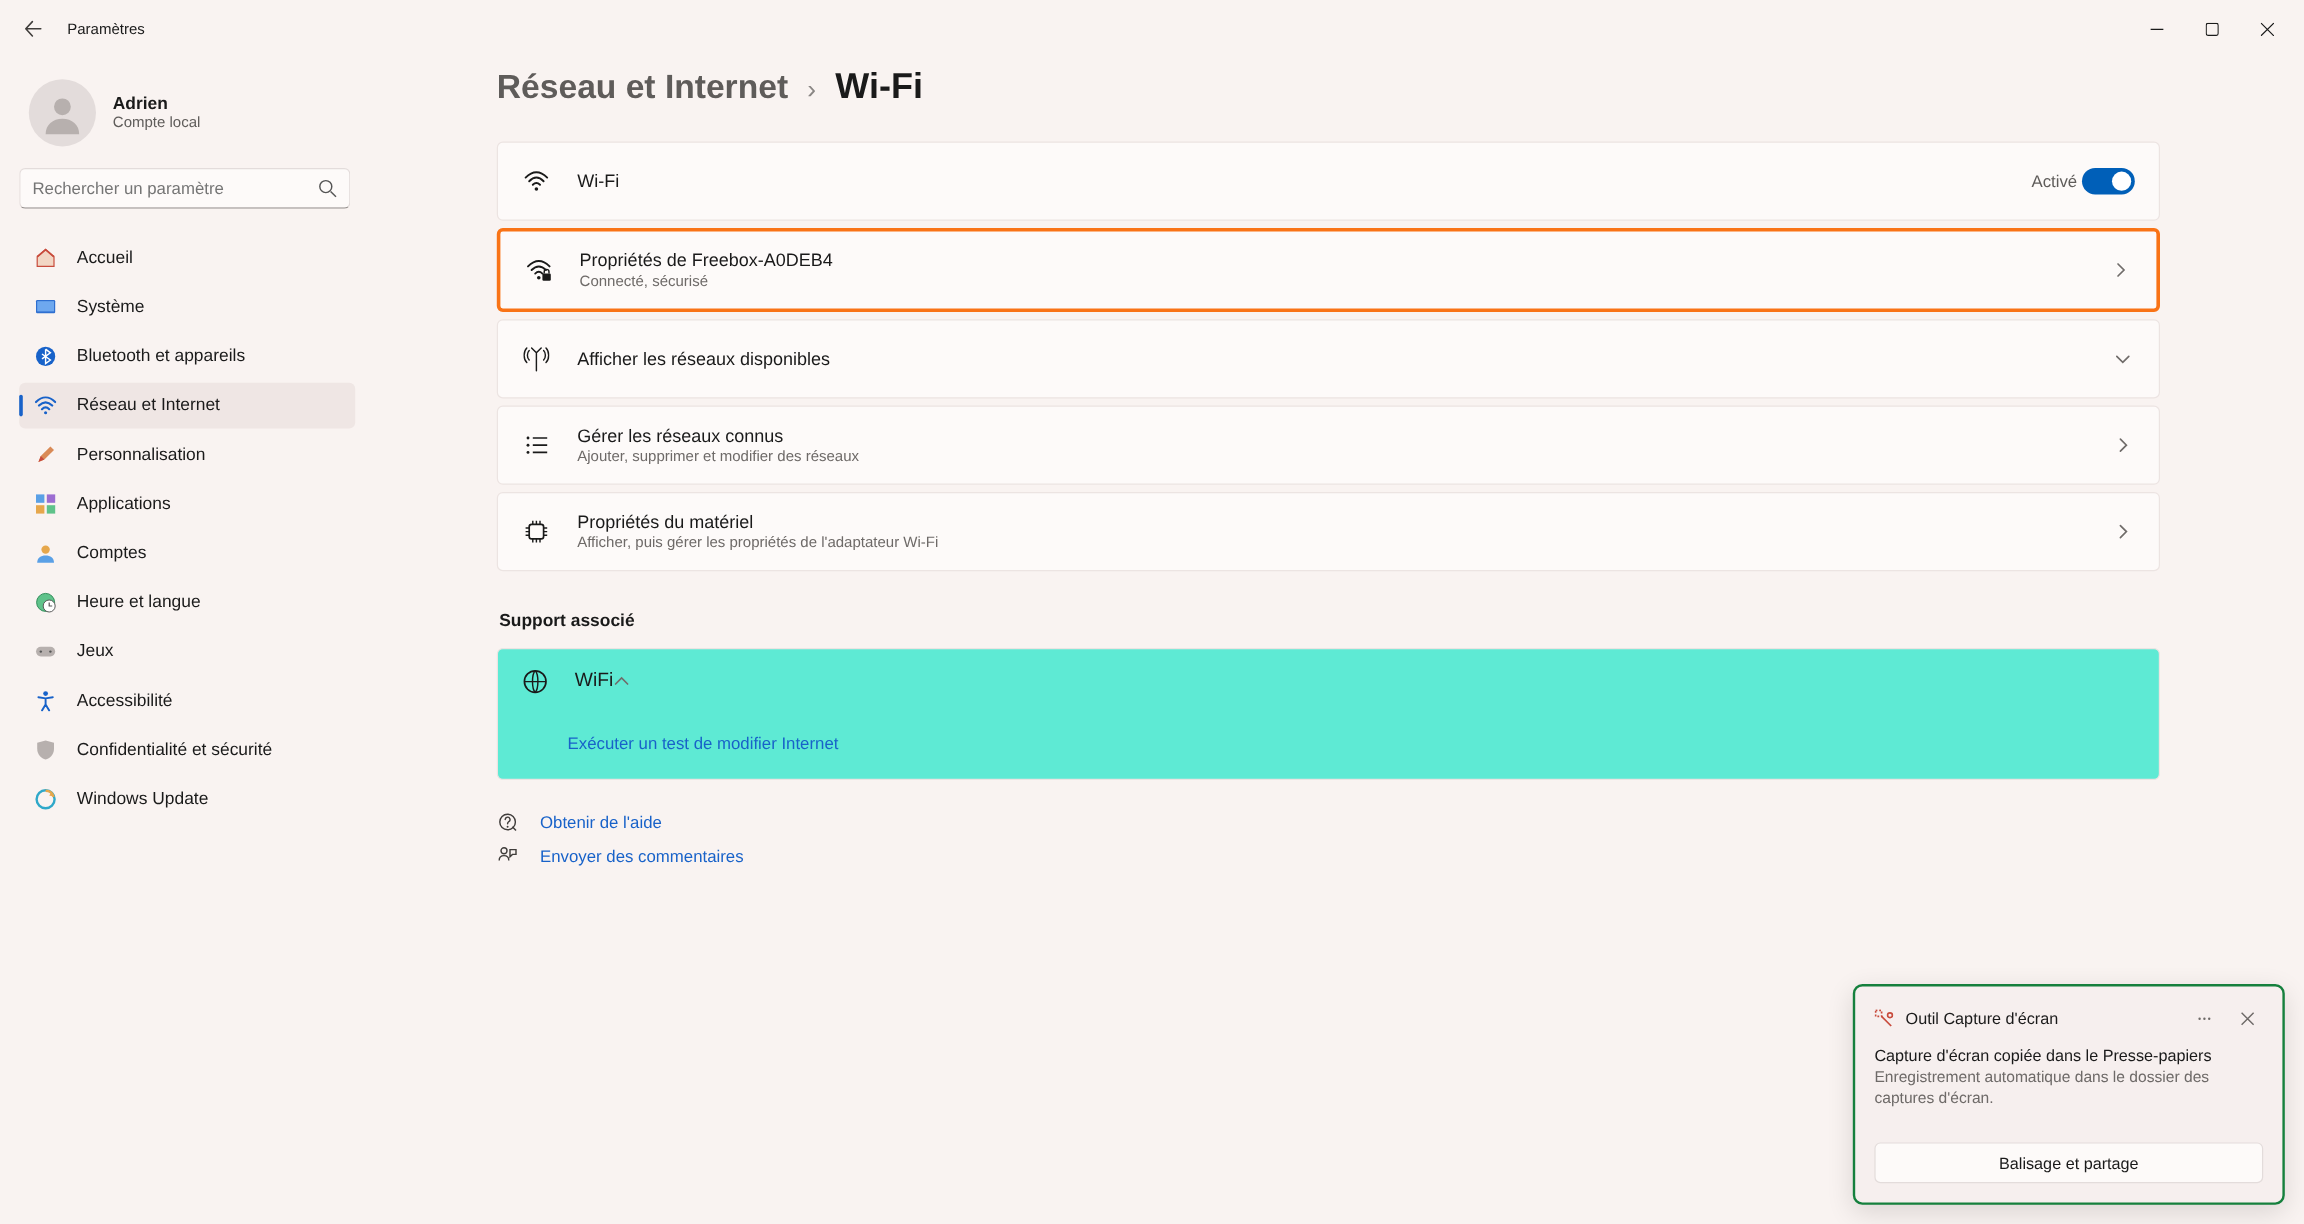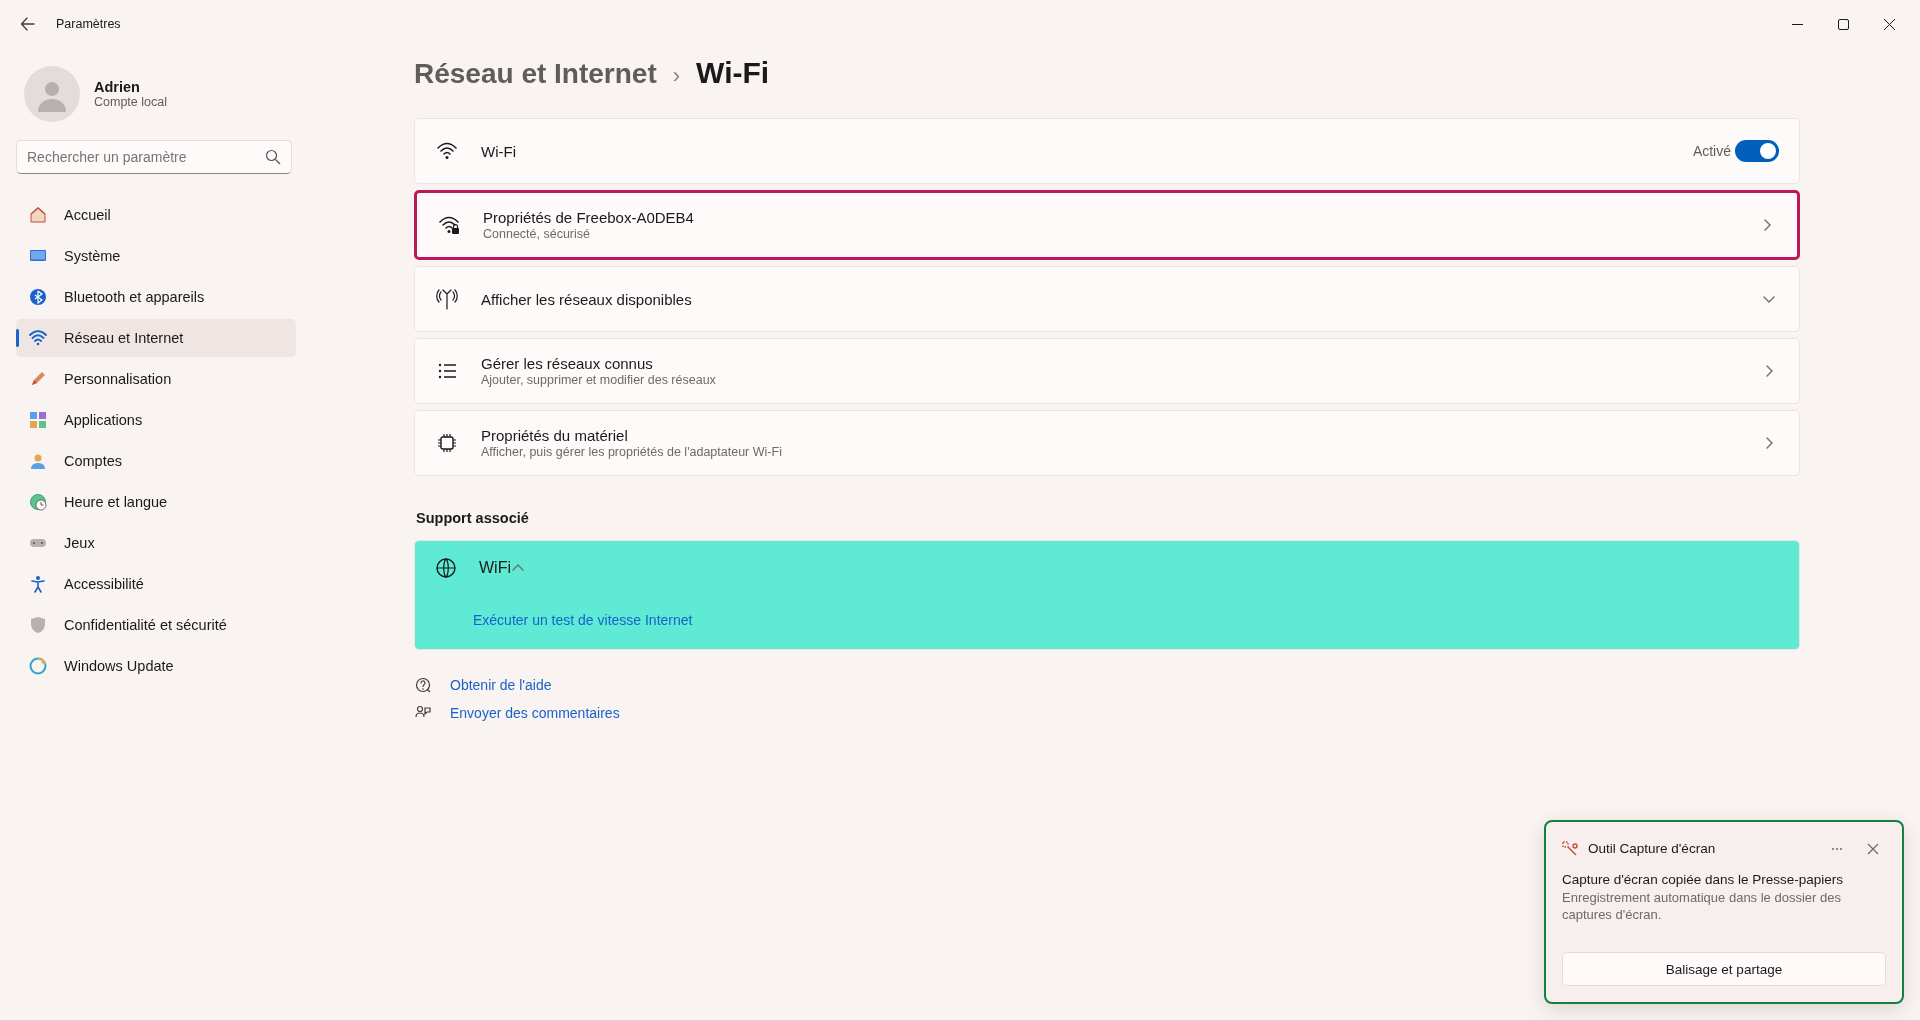--- a/index.html
+++ b/index.html
@@ -31,21 +31,21 @@
   .nav-item .ico { width:20px; height:20px; display:flex; align-items:center; justify-content:center; }
 
   
   .content { flex:1; padding: 8px 120px 0 104px; overflow:auto; }
   .breadcrumb { display:flex; align-items:baseline; gap:16px; margin-bottom: 28px; }
   .breadcrumb .parent { font-size:28px; font-weight:600; color:#5f5c5a; }
   .breadcrumb .sep { font-size:22px; color:#8a8684; font-weight:400; }
   .breadcrumb .current { font-size:30px; font-weight:600; }
 
   .card { background:#fdfaf9; border:1px solid #ece4e2; border-radius:5px; margin-bottom:6px; display:flex; align-items:center; padding:16px 20px; min-height:66px; }
-  .card.highlight { border:3px solid #be185d; }
+  .card.highlight { border:3px solid #f97316; }
   .card .lefticon { width:24px; height:24px; display:flex; align-items:center; justify-content:center; margin-right:22px; flex-shrink:0; }
   .card .body { flex:1; }
   .card .title { font-size:15px; color:#1a1a1a; }
   .card .sub { font-size:12.5px; color:#6e6a68; margin-top:1px; }
   .card .righticon { width:20px; height:20px; display:flex; align-items:center; justify-content:center; color:#706c6a; flex-shrink:0; }
   .card .status { font-size:14px; color:#5f5c5a; margin-right:4px; }
 
   .toggle { width:44px; height:22px; background:#005fb8; border-radius:11px; position:relative; flex-shrink:0; }
   .toggle::after { content:""; position:absolute; right:3px; top:3px; width:16px; height:16px; border-radius:50%; background:#fff; }
 
@@ -347,21 +347,21 @@
         <div class="body">
           <div class="title">WiFi</div>
         </div>
         <div class="righticon">
           <svg width="14" height="14" viewBox="0 0 14 14">
               <path d="M2 9l5-5 5 5" stroke="#706c6a" fill="none" stroke-width="1.4" stroke-linecap="round"></path>
             </svg>
         </div>
       </div>
       <div class="support-link">
-        <a class="link">Exécuter un test de vitesse Internet</a>
+        <a class="link">Exécuter un test de modifier Internet</a>
       </div>
     </div>
 
     <div class="footer-links">
       <div class="row">
         <span class="ico">
             <svg width="16" height="16" viewBox="0 0 16 16">
               <circle cx="8" cy="8" r="6.5" stroke="#403d3b" fill="none" stroke-width="1.2"></circle>
               <path d="M6 6a2 2 0 1 1 3 1.7c-.7.4-1 .8-1 1.8" stroke="#403d3b" fill="none" stroke-width="1.2" stroke-linecap="round"></path>
               <circle cx="8" cy="12" r="0.8" fill="#403d3b"></circle>

